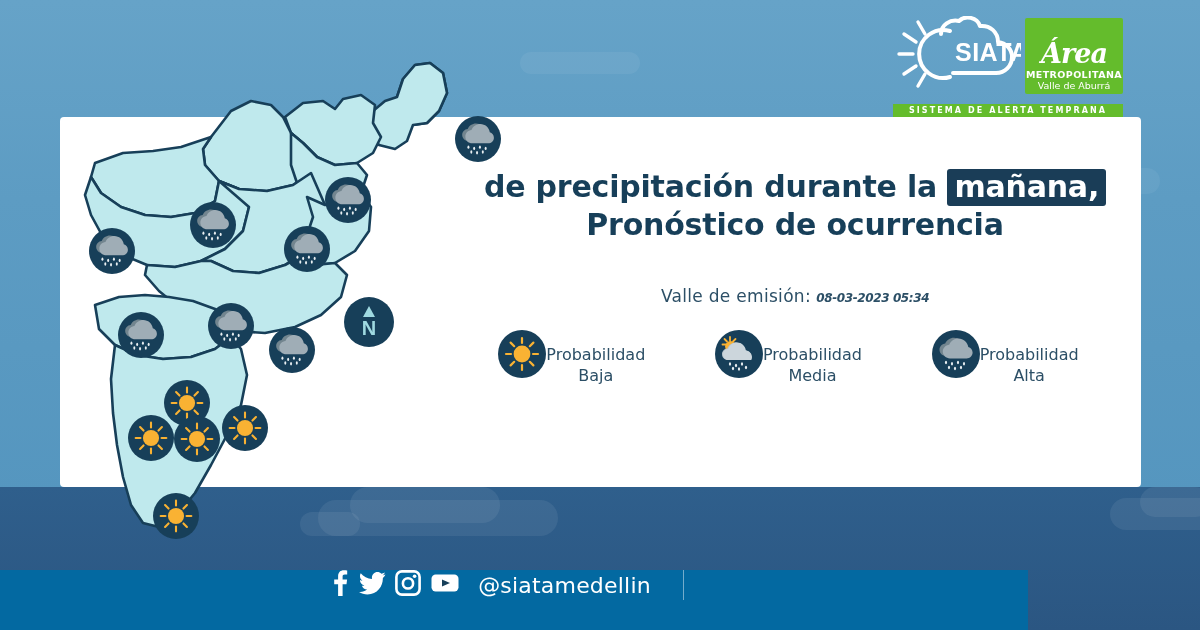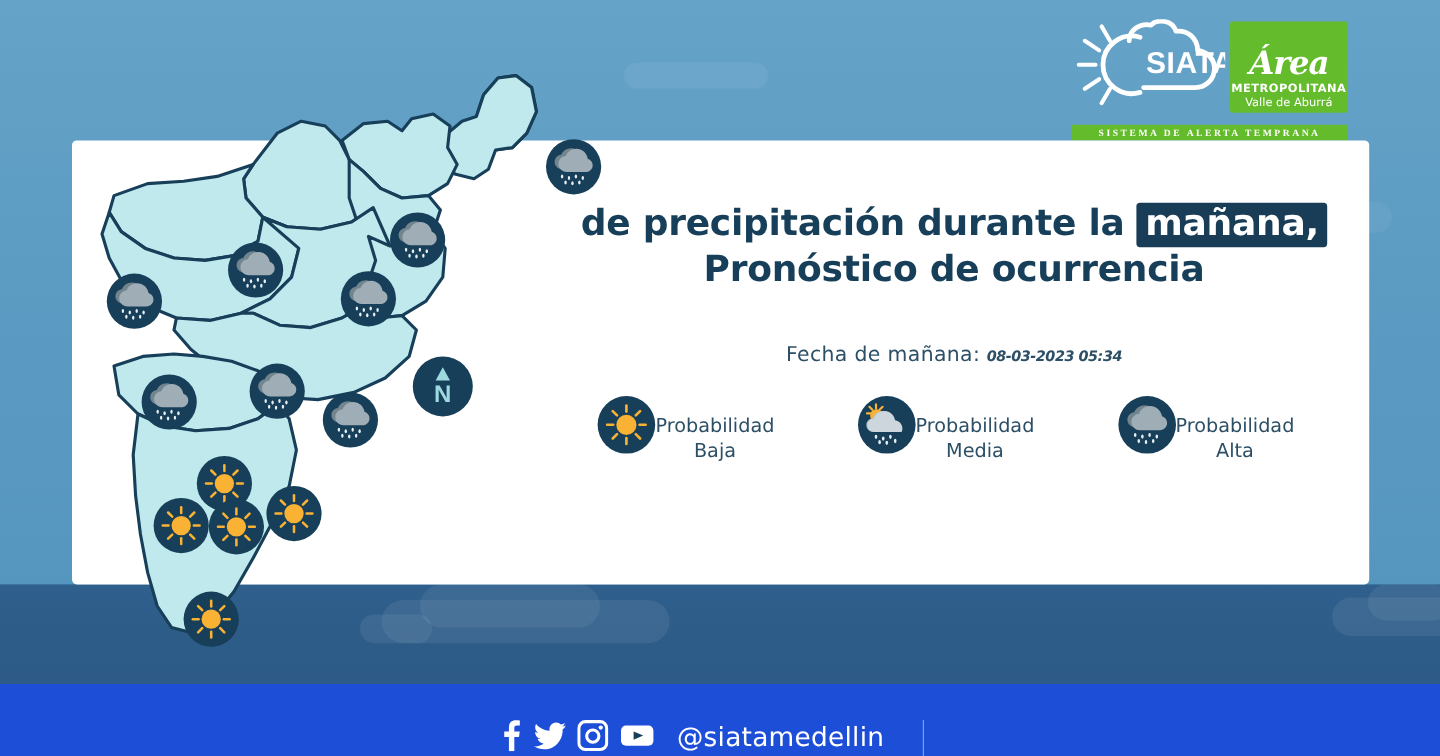--- a/index.html
+++ b/index.html
@@ -50,21 +50,21 @@
     color:#ffffff;font-size:27px;line-height:28px;letter-spacing:-1px;
     margin-bottom:1px;
   }
   .area-l1{color:#fff;font-size:9.5px;font-weight:bold;letter-spacing:.4px;line-height:11px;text-align:center;}
   .area-l2{color:#fff;font-size:9.5px;line-height:11px;}
   .tagline{
     position:absolute;left:0;top:88px;width:230px;height:13px;
     background:#64bc2c;display:flex;align-items:center;justify-content:center;
   }
   .tagline span{
-    color:#ffffff;font-size:8px;font-weight:bold;letter-spacing:2.1px;font-family:Liberation Serif, serif;
+    color:#ffffff;font-size:8px;font-weight:bold;letter-spacing:2.1px;
   }
 
   
   .headline{
     position:absolute;left:470px;top:168px;width:650px;text-align:center;
     color:#173f59;font-weight:bold;font-size:30px;line-height:38px;
     letter-spacing:-.2px;
   }
   .hl-line{display:block;}
   .hl-mark{
@@ -97,22 +97,22 @@
   .badge{position:absolute;width:46px;height:46px;border-radius:50%;background:#173f59;}
 
   
   .compass{
     position:absolute;left:309px;top:252px;width:50px;height:50px;
     border-radius:50%;background:#173f59;
   }
 
   
   .footer{
-    position:absolute;left:0;top:570px;width:1200px;height:60px;
-    background:#1d4ed8;display:flex;align-items:flex-end;justify-content:center;
+    position:absolute;left:0;top:570px;width:1028px;height:60px;
+    background:#0369a1;display:flex;align-items:flex-start;justify-content:center;
   }
   .footer-inner{display:flex;align-items:center;gap:18px;}
   .soc{display:flex;align-items:center;gap:9px;}
   .handle{color:#ffffff;font-size:22px;letter-spacing:.2px;}
   .divider{width:1px;height:30px;background:rgba(255,255,255,.45);margin:0 14px;}
   .site{color:#ffffff;font-size:22px;letter-spacing:.2px;}
 </style>
 </head>
 <body>
 
@@ -207,21 +207,21 @@
       </svg>
     </div>
   </div>
 
   <div class="headline">
     <span class="hl-line"><span>de precipitación durante la</span> <span class="hl-mark">mañana,</span></span>
     <span class="hl-line">Pronóstico de ocurrencia</span>
   </div>
 
   <div class="fecha">
-    <span class="lbl">Fecha de mañana:</span>
+    <span class="lbl">Valle de emisión:</span>
     <span class="val">08-03-2023 05:34</span>
   </div>
 
   <div class="legend">
 
     <div class="legend-item">
       <div class="legend-icon">
         <svg width="48" height="48" viewBox="0 0 48 48">
           <g stroke="#f9b233" stroke-width="2.2" stroke-linecap="round">
             <line x1="24" y1="8" x2="24" y2="13"></line>

